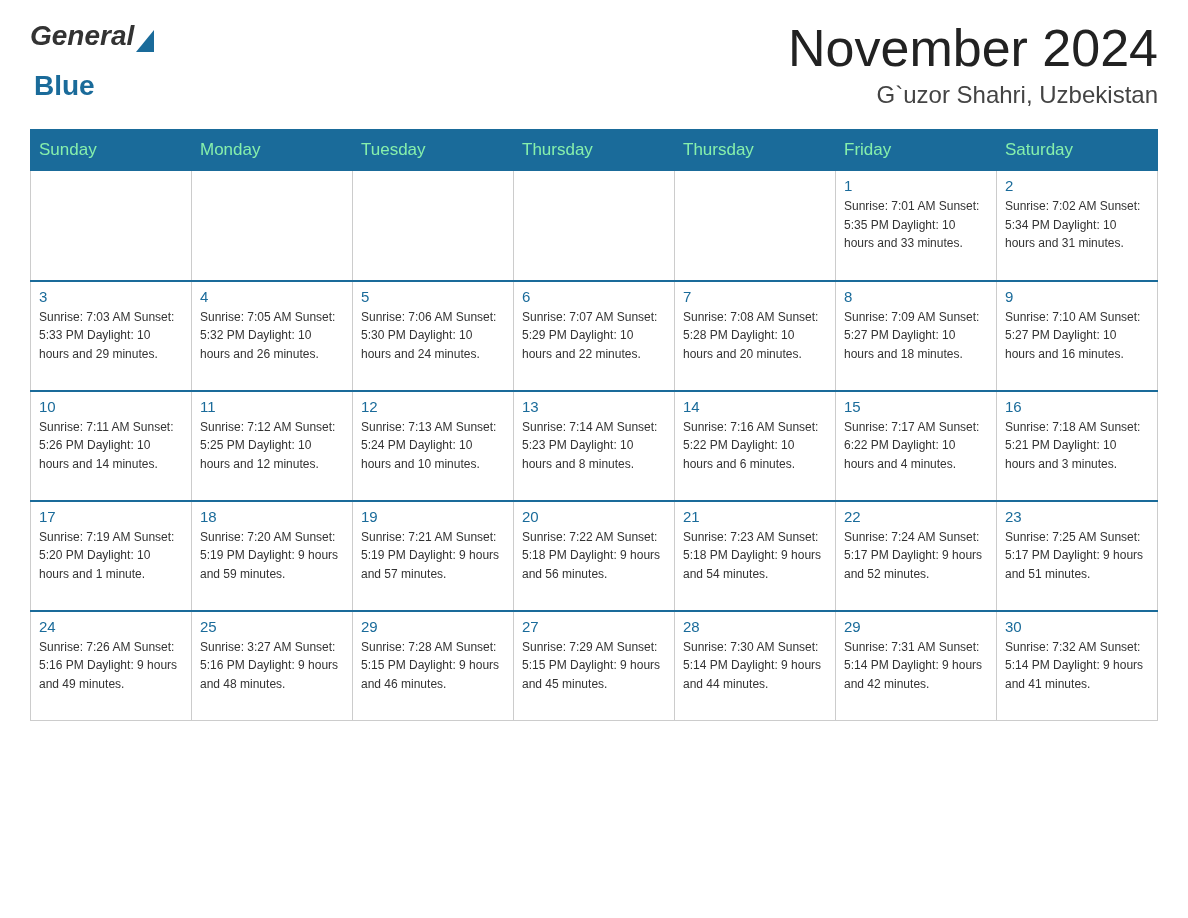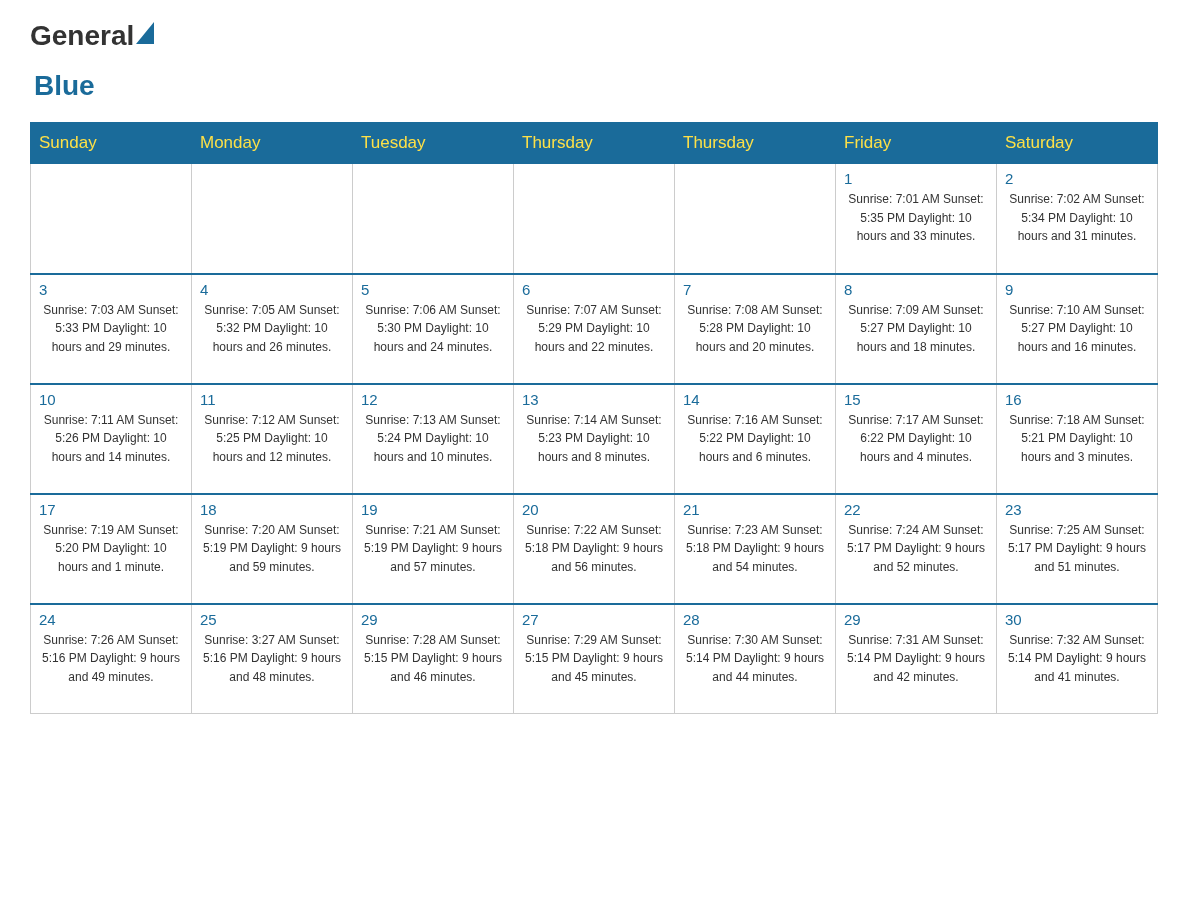--- a/index.html
+++ b/index.html
@@ -35,21 +35,21 @@
       color: #444;
       margin-top: 4px;
     }
     .calendar {
       width: 100%;
       border-collapse: collapse;
       border: 1px solid #aaa;
     }
     .calendar th {
       background: #1a6b9a;
-      color: #fde047;
+      color: #86efac;
       font-size: 17px;
       font-weight: normal;
       padding: 10px 8px;
       text-align: left;
       border: 1px solid #1a6b9a;
     }
     .calendar td {
       vertical-align: top;
       padding: 6px 8px;
       border: 1px solid #ccc;
@@ -63,36 +63,36 @@
       font-size: 15px;
       color: #1a6b9a;
       font-weight: normal;
       display: block;
       margin-bottom: 3px;
     }
     .day-info {
       font-size: 12px;
       color: #333;
       line-height: 1.55;
-      text-align: center;
     }
     .empty-cell {
       background: #fff;
     }
     .row-separator td {
       border-top: 2px solid #1a6b9a;
     }
     .logo-wrapper {
       display: flex;
       flex-direction: column;
       align-items: flex-start;
     }
     .logo-top-row {
       display: flex;
-      align-items: flex-start;
+      align-items: flex-end;
+      font-style: italic;
     }
     .logo-bottom {
       margin-left: 4px;
       font-size: 28px;
       font-weight: bold;
       color: #1a6b9a;
       margin-top: 18px;
     }
   </style>
 </head>
@@ -101,20 +101,24 @@
 <div class="header">
   <div class="logo-wrapper">
     <div class="logo-top-row">
       <span class="logo-text-general">General</span>
       <svg width="18" height="22" viewBox="0 0 18 22" style="margin-left:2px; margin-top:2px;">
         <polygon points="0,22 18,22 18,0" fill="#1a6b9a"></polygon>
       </svg>
     </div>
     <div class="logo-bottom">Blue</div>
   </div>
+  <div class="title-block">
+    <div class="month-title">November 2024</div>
+    <div class="location-title">G`uzor Shahri, Uzbekistan</div>
+  </div>
 </div>
 
 <table class="calendar">
   <thead>
     <tr>
     <th>Sunday</th>
         <th>Monday</th>
         <th>Tuesday</th>
         <th>Thursday</th>
         <th>Thursday</th>

